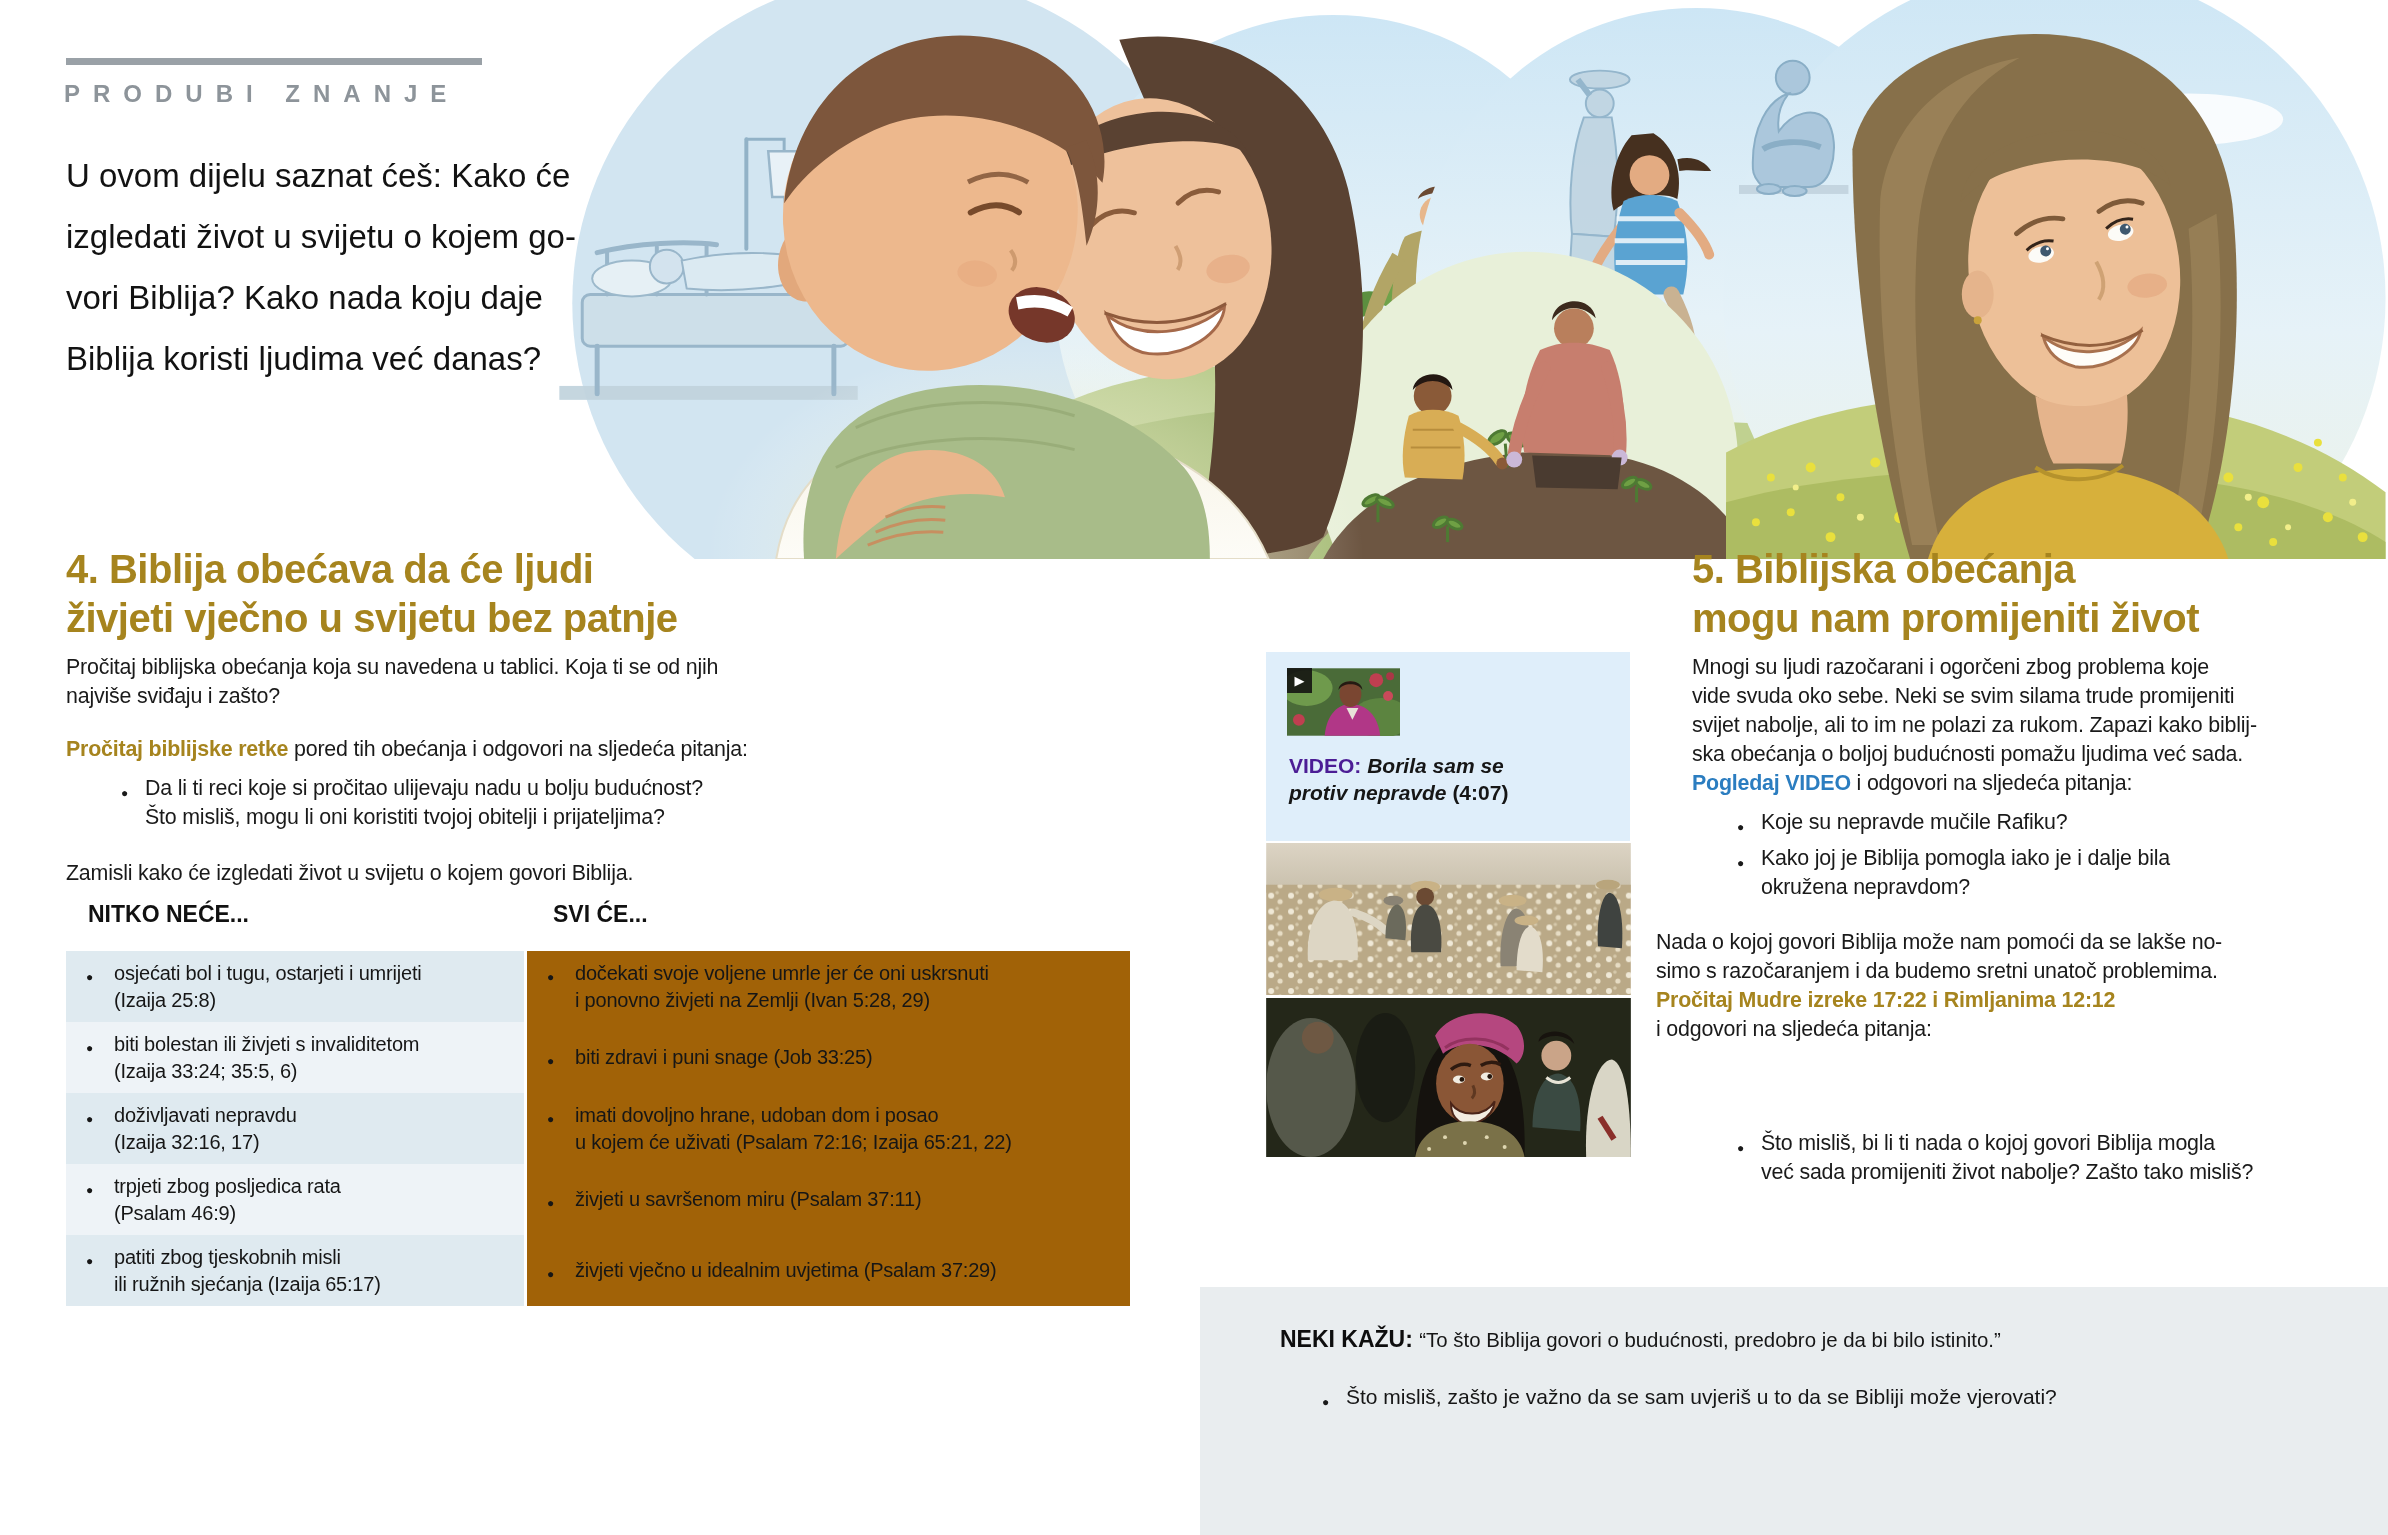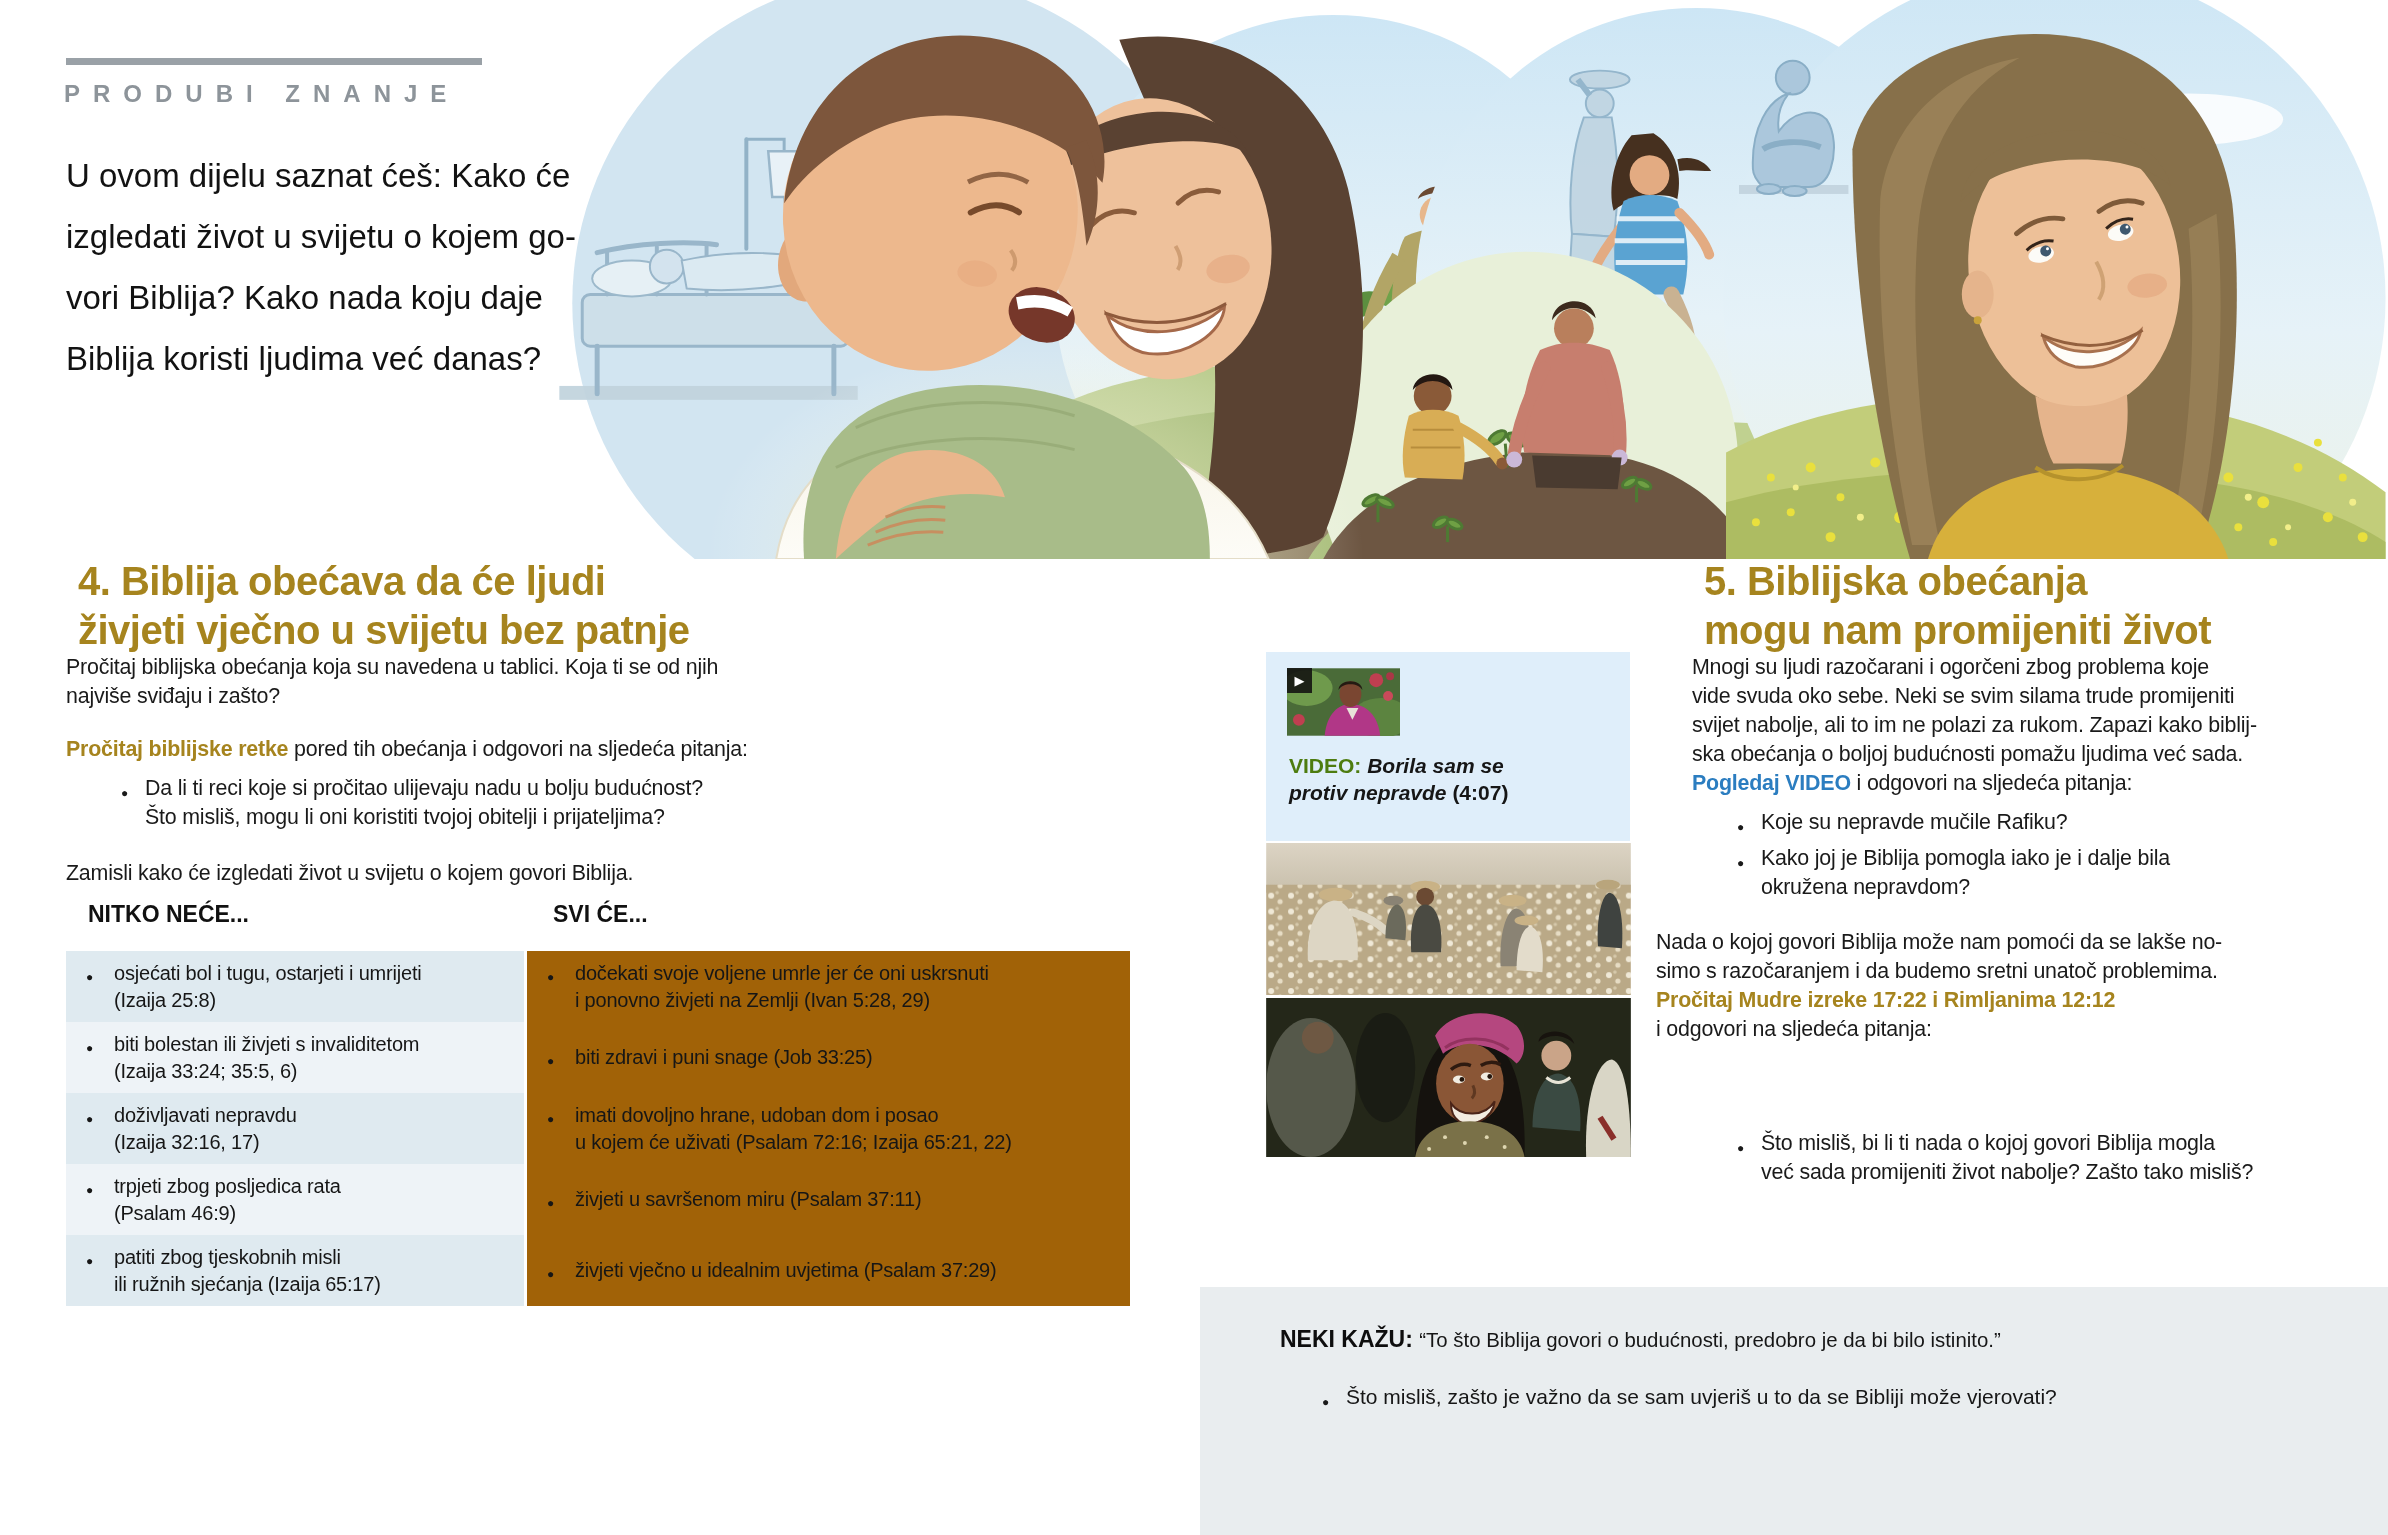--- a/index.html
+++ b/index.html
@@ -7,21 +7,21 @@
         font-family:"Liberation Sans",sans-serif;color:#161616;}
   .pre{white-space:pre-line;}
   .abs{position:absolute;}
 
   .kicker-bar{left:66px;top:58px;width:416px;height:7px;background:#9aa1a7;}
   .kicker{left:64px;top:80px;font-size:24px;font-weight:700;letter-spacing:13px;color:#8d949a;}
   .intro{left:66px;top:145px;width:557px;font-size:33px;line-height:61px;color:#121212;}
 
   .hero{left:537px;top:0;width:1851px;height:559px;}
 
-  h2{margin:12px;font-weight:700;color:#a6841e;font-size:40px;line-height:49px;letter-spacing:-0.5px;}
+  h2{margin:0;font-weight:700;color:#a6841e;font-size:40px;line-height:49px;letter-spacing:-0.5px;}
   .s4h{left:66px;top:545px;width:1095px;}
   .s5h{left:1692px;top:545px;width:697px;}
 
   .body-text{font-size:21.4px;line-height:29px;letter-spacing:-0.2px;color:#1a1a1a;margin:0;}
   .s4p1{left:66px;top:653px;width:1095px;}
   .s4p2{left:66px;top:735px;width:1095px;}
   .goldlink{color:#a6841e;font-weight:700;}
   .bullet{padding-left:24px;position:relative;}
   .bullet::before{content:"●";position:absolute;left:0;top:5px;font-size:12px;color:#1a1a1a;}
   .s4b1{left:121px;top:774px;width:995px;}
@@ -37,21 +37,21 @@
   .blue-a{background:#dfeaf0;} .blue-b{background:#eef3f7;}
   .cream-a{background:#a16207;} .cream-b{background:#a16207;}
   .cell{position:relative;padding-left:28px;font-size:20px;line-height:27px;letter-spacing:-0.2px;}
   .cell::before{content:"●";position:absolute;left:0;top:4px;font-size:12px;}
 
   .vbox{left:1266px;top:652px;width:364px;height:189px;background:#dfeefa;}
   .vthumb{position:absolute;left:21px;top:16px;width:113px;height:68px;}
   .play-badge{position:absolute;left:21px;top:16px;width:25px;height:25px;background:rgba(20,20,18,0.9);
               color:#fff;font-size:13px;display:flex;align-items:center;justify-content:center;}
   .vcap{position:absolute;left:23px;top:100px;width:328px;font-size:21px;line-height:27px;font-weight:700;margin:0;}
-  .vlabel{color:#4d7c0f;}
+  .vlabel{color:#4c1d95;}
   .vtitle{font-style:italic;}
   .photo1{left:1266px;top:843px;width:365px;height:152px;}
   .photo2{left:1266px;top:998px;width:365px;height:159px;}
 
   .s5p1{left:1692px;top:653px;width:697px;}
   .bluelink{color:#2b7dc0;font-weight:700;}
   .s5list{left:1737px;top:808px;width:637px;}
   .s5list .bullet{margin-bottom:7px;}
   .s5p2{left:1656px;top:928px;width:697px;}
   .s5b2{left:1737px;top:1071px;width:637px;}

